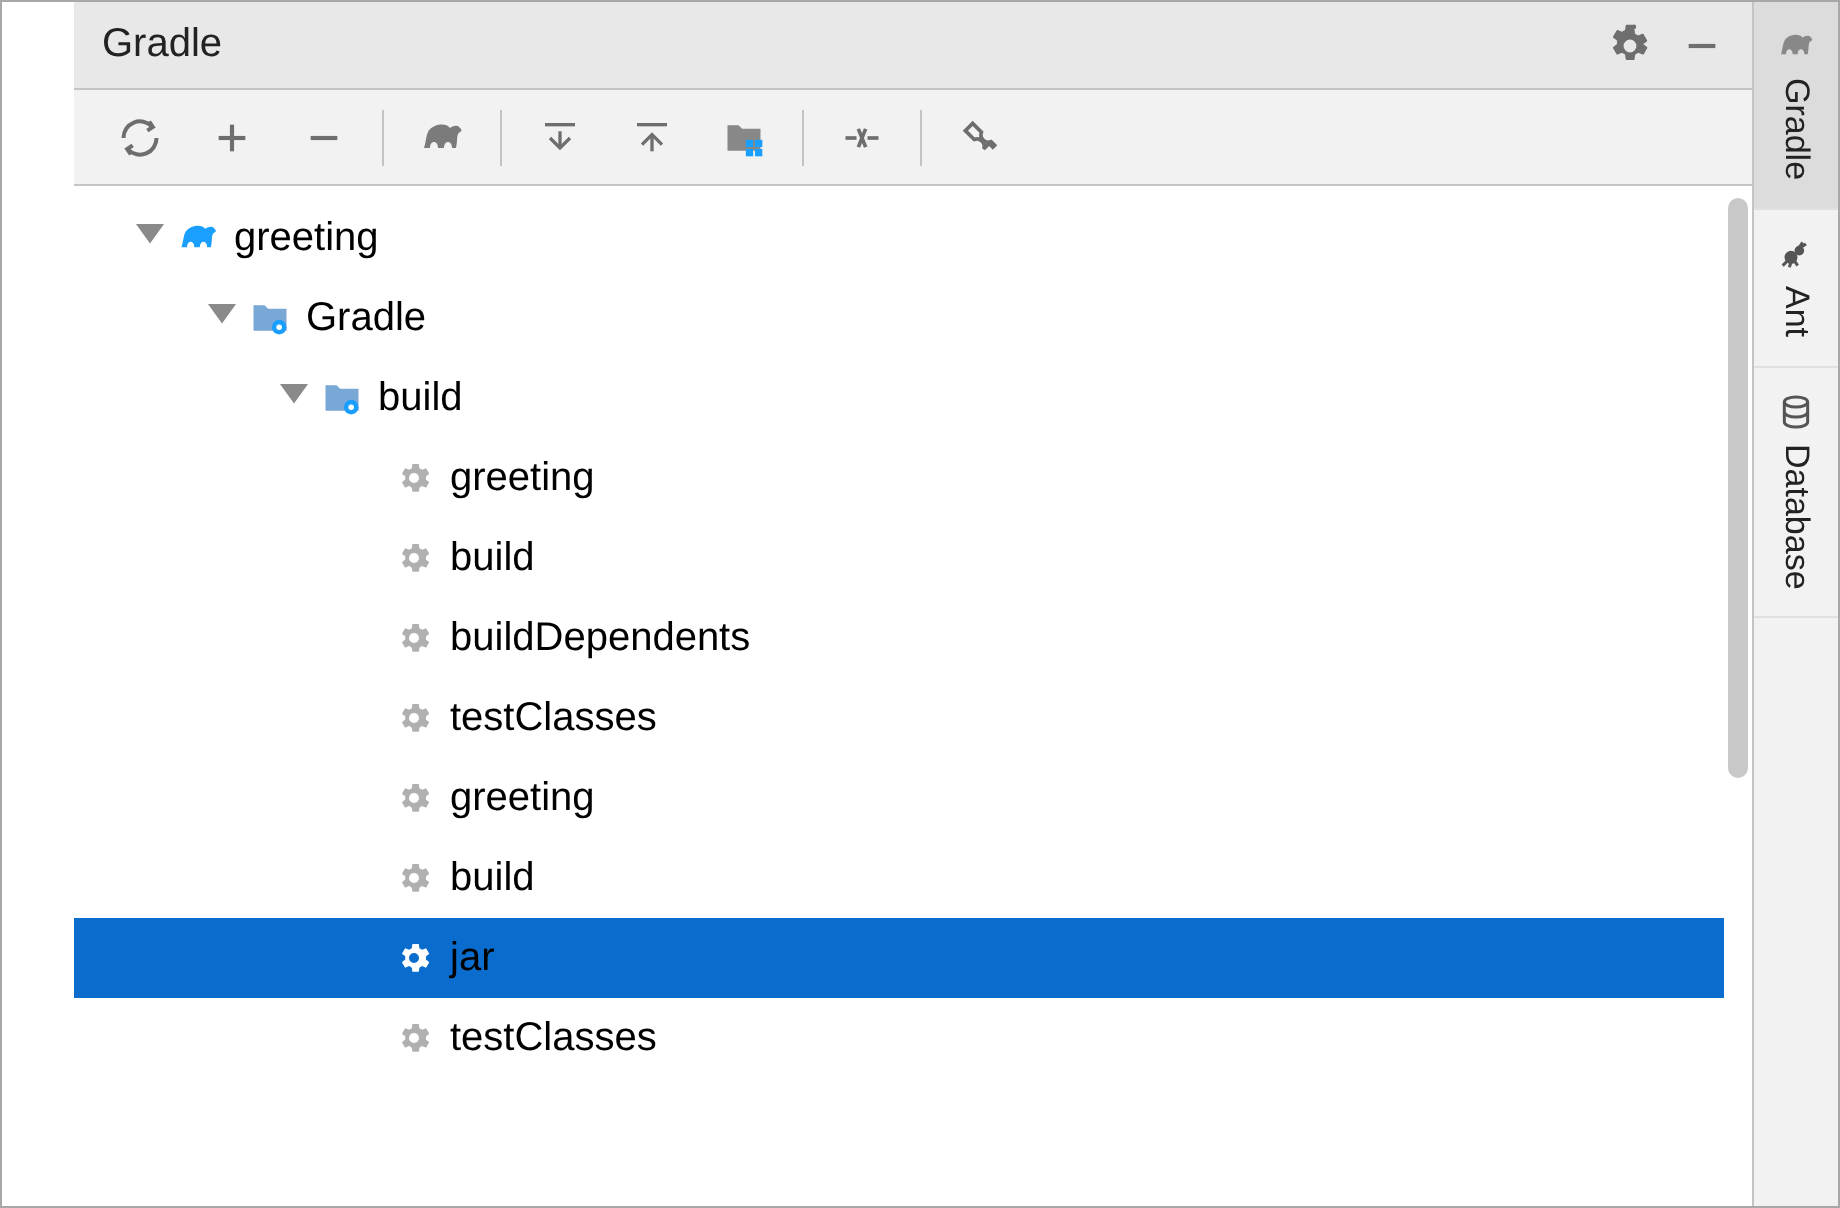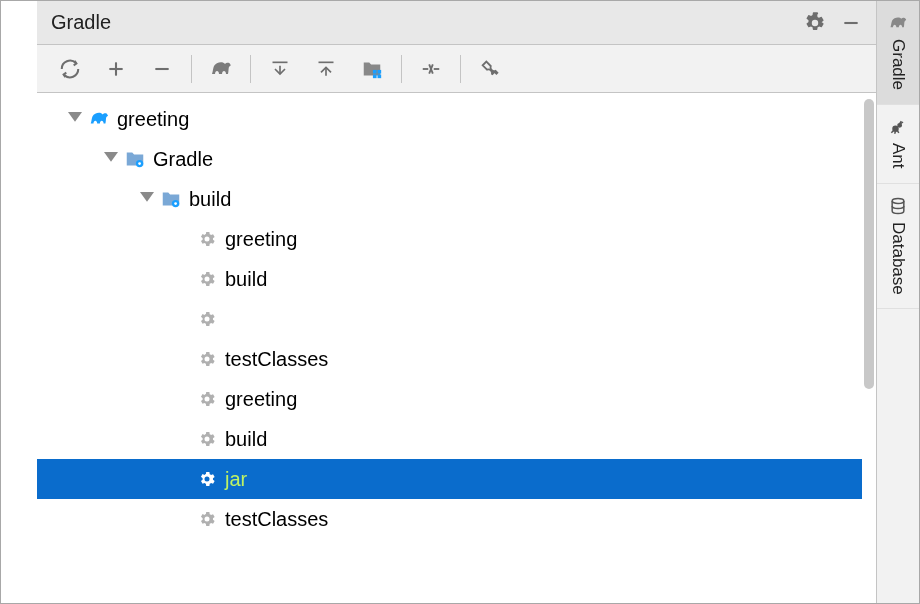--- a/index.html
+++ b/index.html
@@ -96,21 +96,21 @@
   color: #8a8a8a;
   margin-right: 2px;
 }
 .arrow.empty { visibility: hidden; }
 .row-icon {
   width: 24px; height: 24px;
   display: inline-flex; align-items: center; justify-content: center;
   margin-right: 6px;
 }
 .row-label { font-size: 20px; }
-.row.selected .row-label { color: #bef264; }
+.row.selected .row-label { color: #000000; }
 .row.selected svg { filter: brightness(1.5) grayscale(0.3); }
 
 .right-tabs {
   width: 42px;
   background: #f2f2f2;
   display: flex;
   flex-direction: column;
 }
 .rtab {
   display: flex;
@@ -296,20 +296,21 @@
         </div>
 
         <div class="row">
           <span class="indent i3"></span>
             <span class="arrow empty"></span>
           <span class="row-icon">
             <svg width="20" height="20" viewBox="0 0 24 24" fill="#b0b0b0">
                 <path d="M19.14 12.94c.03-.31.05-.63.05-.94s-.02-.63-.05-.94l2.03-1.58-1.92-3.32-2.39.96a7 7 0 0 0-1.62-.94L14.88 3.6h-3.84l-.36 2.54c-.58.24-1.12.56-1.62.94l-2.39-.96L4.75 9.44l2.03 1.58c-.03.31-.05.63-.05.94s.02.63.05.94l-2.03 1.58 1.92 3.32 2.39-.96c.5.38 1.04.7 1.62.94l.36 2.54h3.84l.36-2.54c.58-.24 1.12-.56 1.62-.94l2.39.96 1.92-3.32-2.03-1.58zM12 15a3 3 0 1 1 0-6 3 3 0 0 1 0 6z"></path>
               </svg>
           </span>
+          <span class="row-label">buildDependents</span>
         </div>
 
         <div class="row">
           <span class="indent i3"></span>
             <span class="arrow empty"></span>
           <span class="row-icon">
             <svg width="20" height="20" viewBox="0 0 24 24" fill="#b0b0b0">
                 <path d="M19.14 12.94c.03-.31.05-.63.05-.94s-.02-.63-.05-.94l2.03-1.58-1.92-3.32-2.39.96a7 7 0 0 0-1.62-.94L14.88 3.6h-3.84l-.36 2.54c-.58.24-1.12.56-1.62.94l-2.39-.96L4.75 9.44l2.03 1.58c-.03.31-.05.63-.05.94s.02.63.05.94l-2.03 1.58 1.92 3.32 2.39-.96c.5.38 1.04.7 1.62.94l.36 2.54h3.84l.36-2.54c.58-.24 1.12-.56 1.62-.94l2.39.96 1.92-3.32-2.03-1.58zM12 15a3 3 0 1 1 0-6 3 3 0 0 1 0 6z"></path>
               </svg>
           </span>

